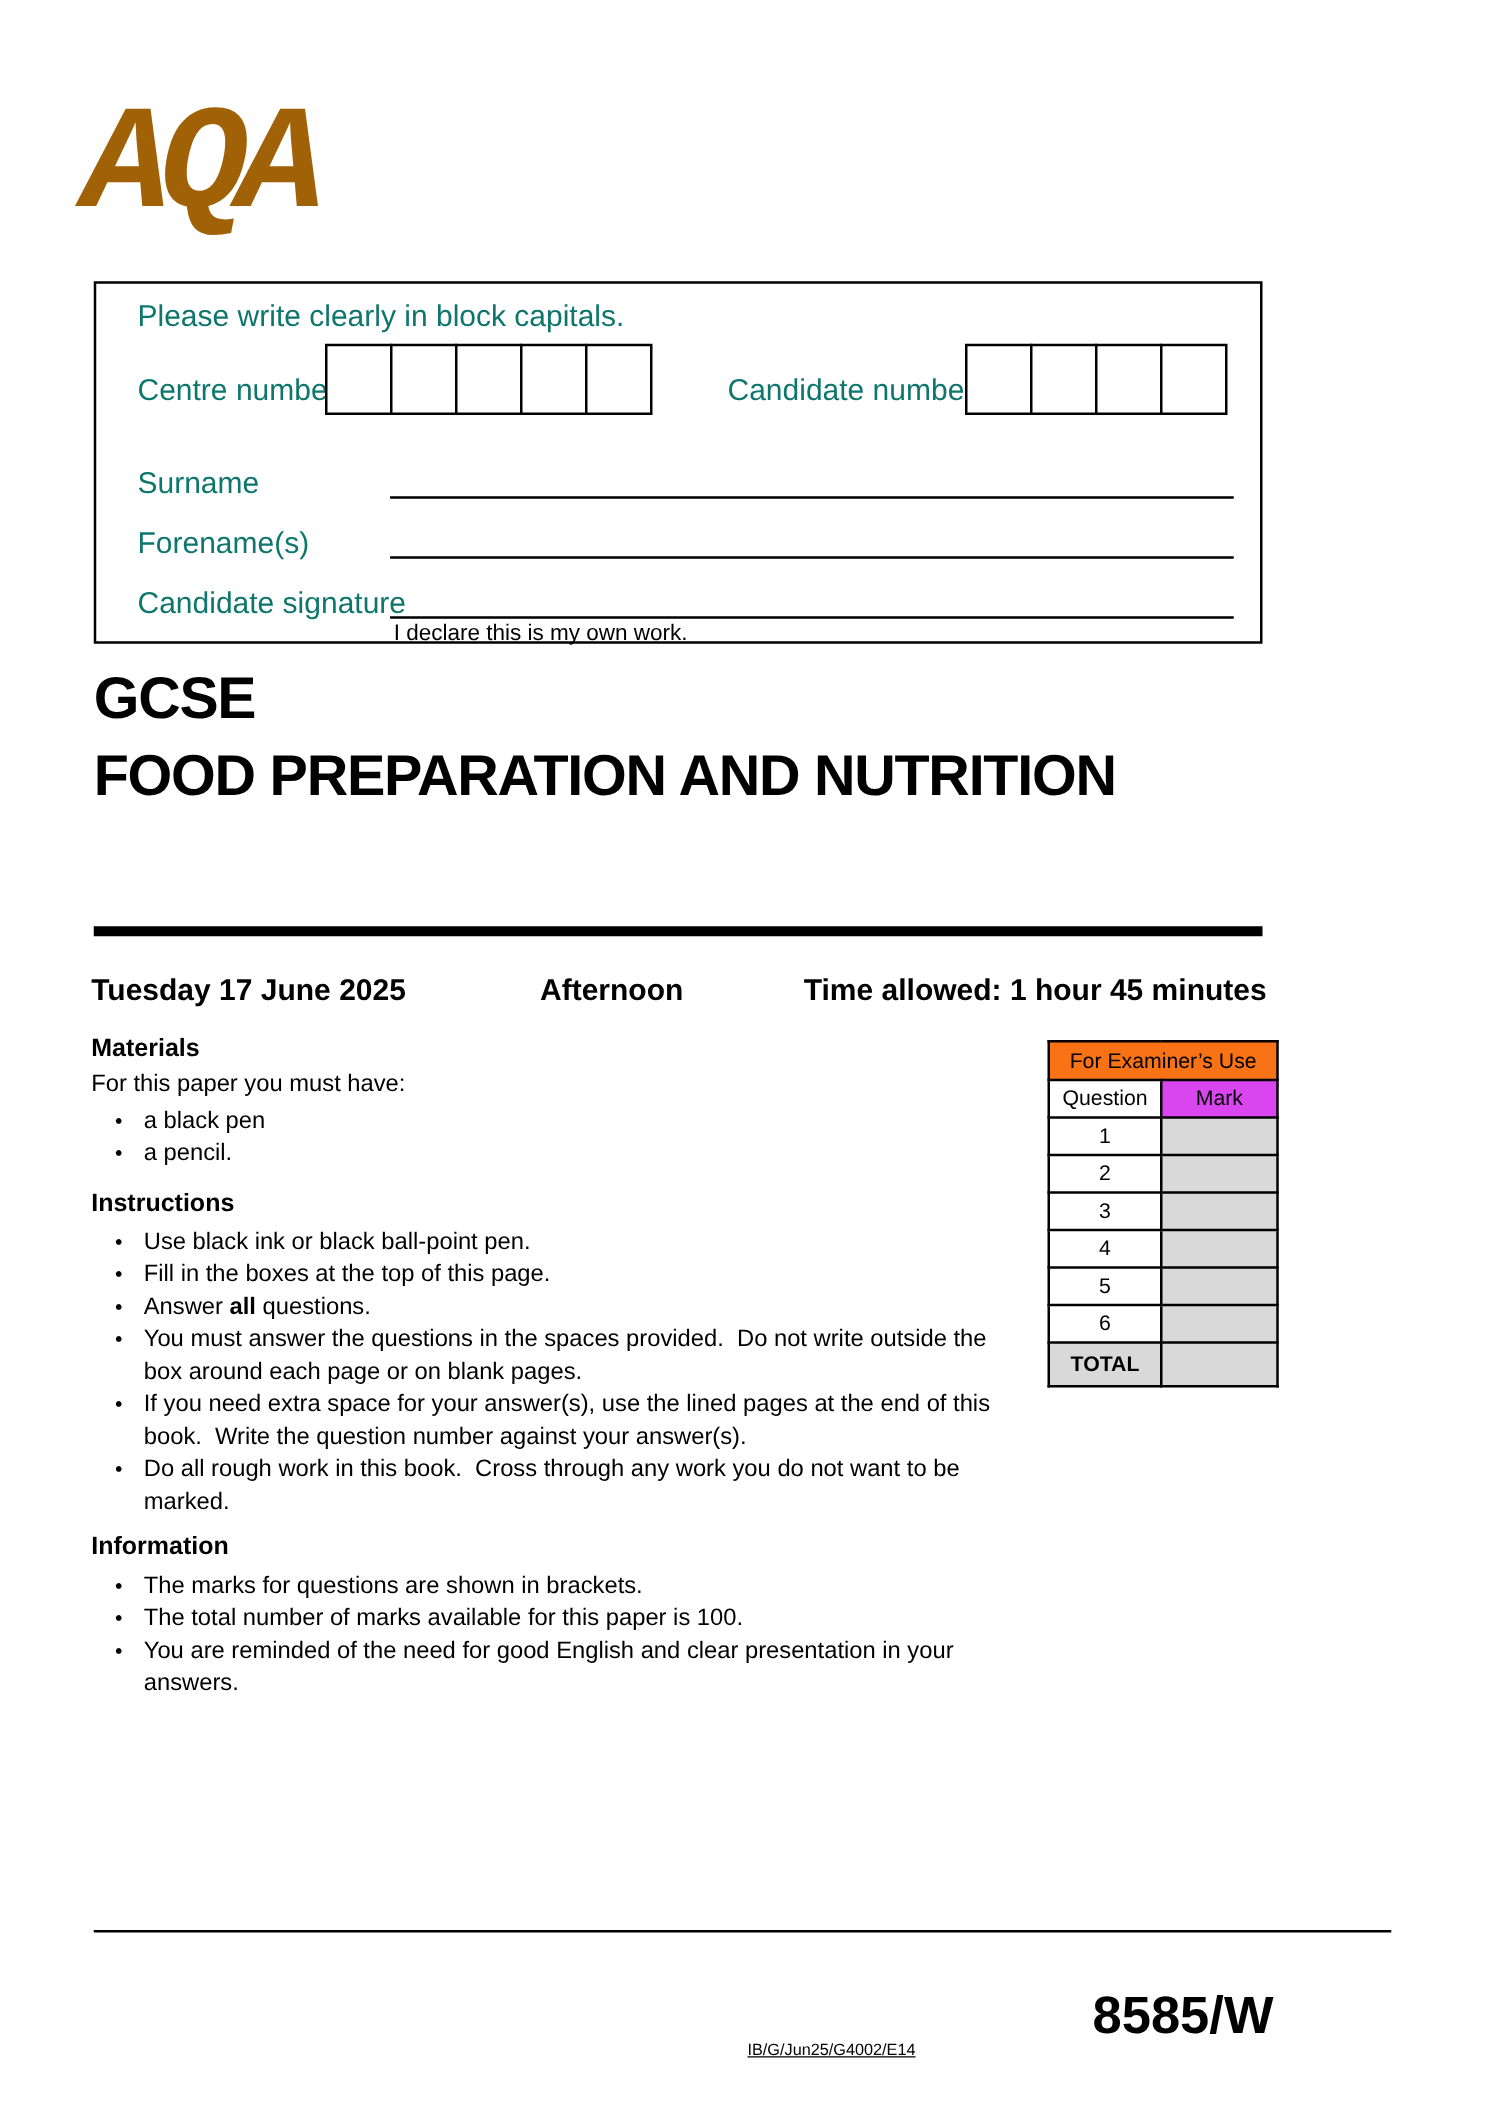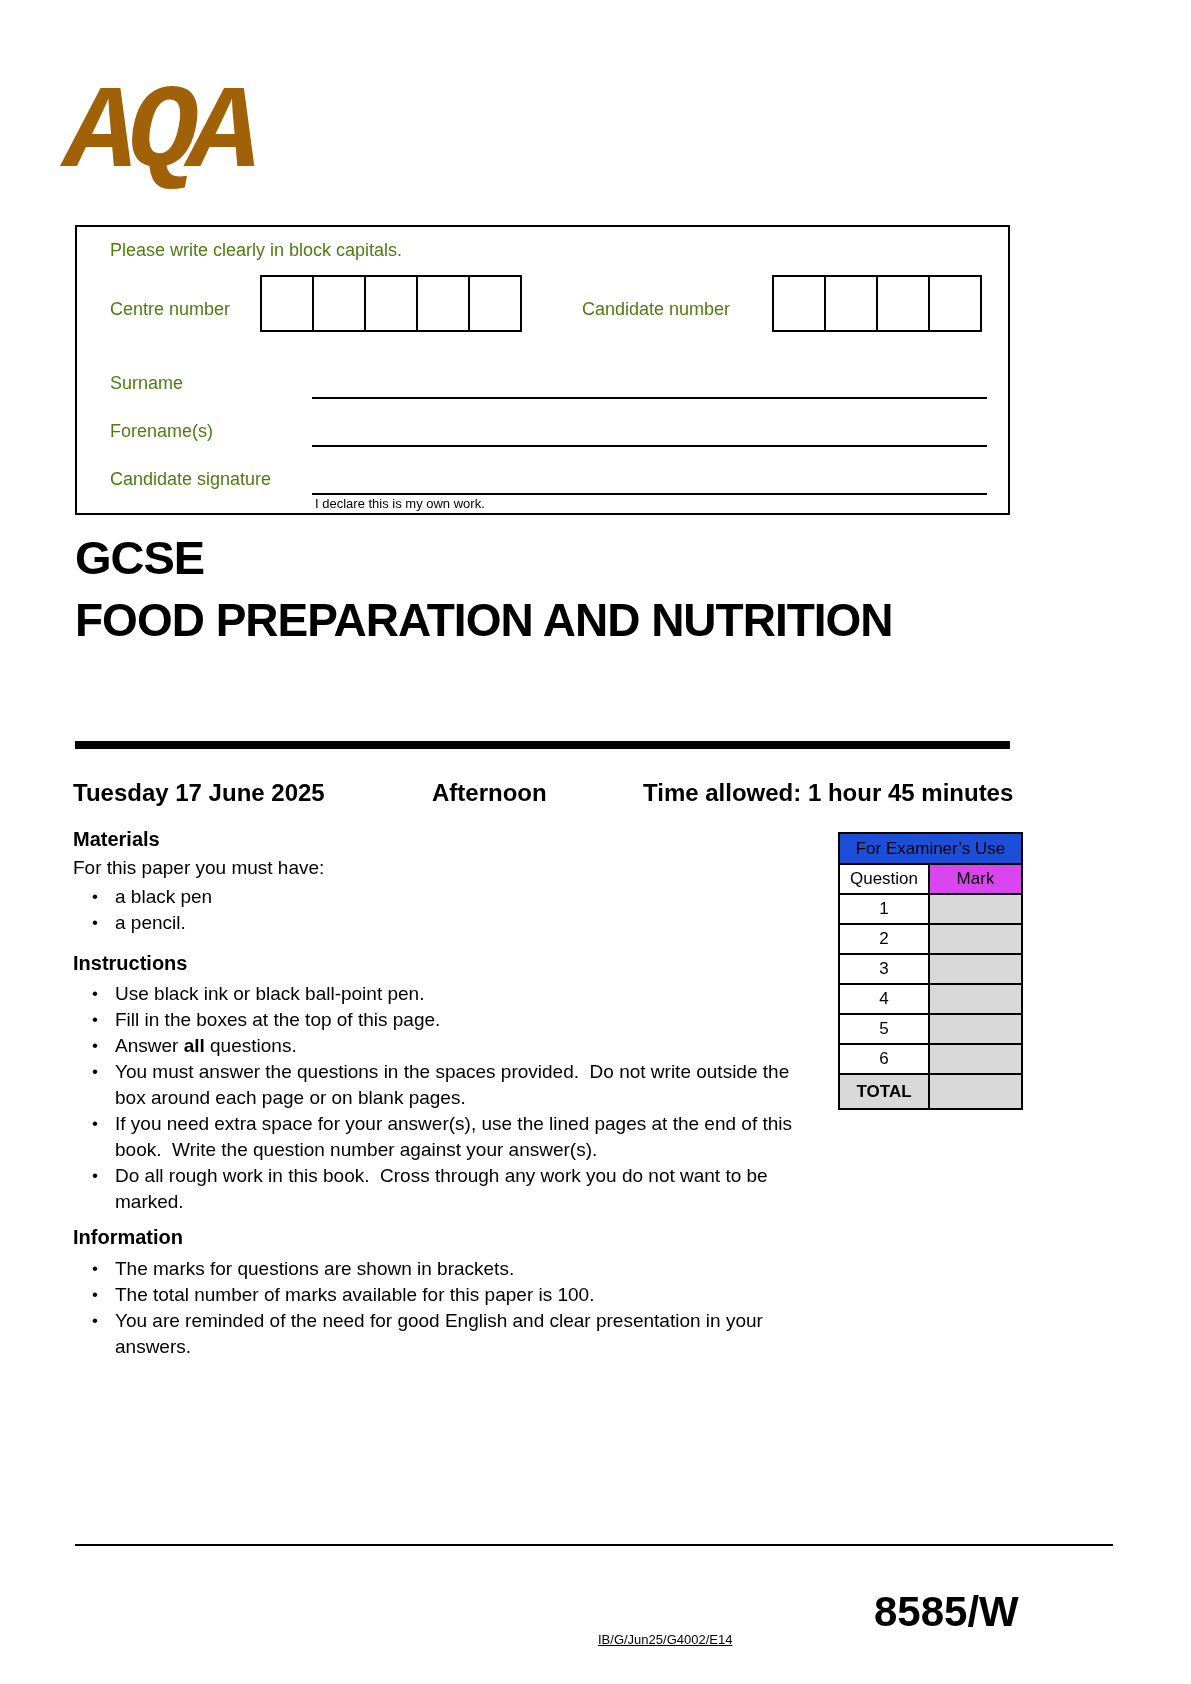--- a/index.html
+++ b/index.html
@@ -13,41 +13,41 @@
     position:absolute; left:66px; top:76px;
     font-family:Liberation Mono, monospace;
     font-weight:700; font-style:italic;
     font-size:118px; line-height:1; letter-spacing:-9px; color:#a16207;
   }
   
   .cand-box {
     position:absolute; left:75px; top:225px; width:935px; height:290px;
     border:2px solid #000; background:#fff;
   }
-  .cand-box .lbl { position:absolute; font-size:18px; color:#4d7c0f; white-space:nowrap; }
+  .cand-box .lbl { position:absolute; font-size:24px; color:#0f766e; white-space:nowrap; }
   .please { left:33px; top:13px; }
   .centre-lbl { left:33px; top:72px; }
   .candnum-lbl { left:505px; top:72px; }
   .cellrow { position:absolute; display:flex; }
   .centre-cells { left:183px; top:48px; }
   .cand-cells { left:695px; top:48px; }
   .numcell {
     width:54px; height:57px; border:2px solid #000; background:#fff; margin-left:-2px;
   }
   .numcell:first-child { margin-left:0; }
   .surname-lbl { left:33px; top:146px; }
   .forename-lbl { left:33px; top:194px; }
   .signature-lbl { left:33px; top:242px; }
   .writeline {
     position:absolute; left:235px; width:675px; height:0; border-bottom:2px solid #000;
   }
   .line-surname { top:170px; }
   .line-forename { top:218px; }
   .line-signature { top:266px; }
-  .declaration { position:absolute; left:238px; top:269px; font-size:13px; }
+  .declaration { position:absolute; left:238px; top:269px; font-size:18px; }
   
   .t-qual {
     position:absolute; left:75px; top:534px;
     font-size:47px; font-weight:600; letter-spacing:-1px; line-height:1;
   }
   .t-subject {
     position:absolute; left:75px; top:597px;
     font-size:46px; font-weight:700; letter-spacing:-1px; line-height:1; white-space:nowrap;
   }
   .t-paper {
@@ -78,21 +78,21 @@
     font-size:19px; line-height:26px; white-space:pre-wrap; max-width:700px;
   }
   .bullet-text b { font-weight:700; }
   
   .ex-wrap { position:absolute; left:838px; top:832px; }
   table.ex { border-collapse:collapse; }
   table.ex td {
     border:2px solid #000; font-size:17px; text-align:center; vertical-align:middle;
     padding:0;
   }
-  td.ex-title { background:#1d4ed8; width:183px; height:31px; font-weight:400; }
+  td.ex-title { background:#f97316; width:183px; height:31px; font-weight:400; }
   td.ex-qh { background:#fff; width:90px; height:30px; }
   td.ex-mh { background:#d946ef; width:93px; height:30px; }
   td.ex-q { background:#fff; height:30px; }
   td.ex-m { background:#d9d9d9; height:30px; }
   td.ex-total { background:#d9d9d9; font-weight:700; height:19px; }
   td.ex-totalm { background:#d9d9d9; height:35px; }
   
   .foot-line { position:absolute; left:75px; top:1544px; width:1038px; height:2px; background:#000; }
   .barcode { position:absolute; left:90px; top:1556px; width:442px; }
   .bars {

